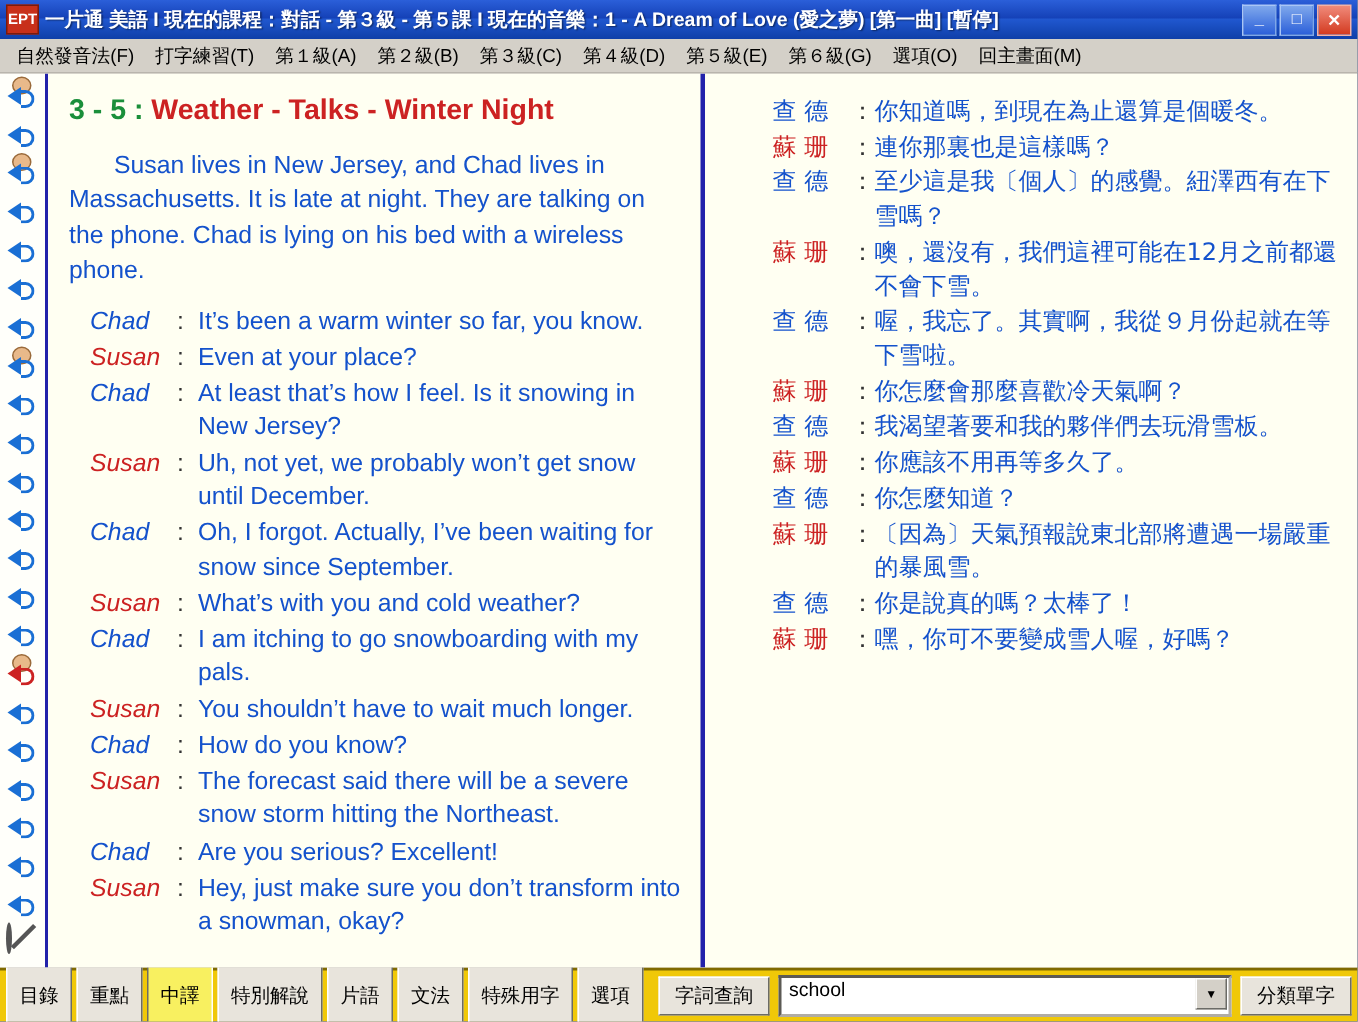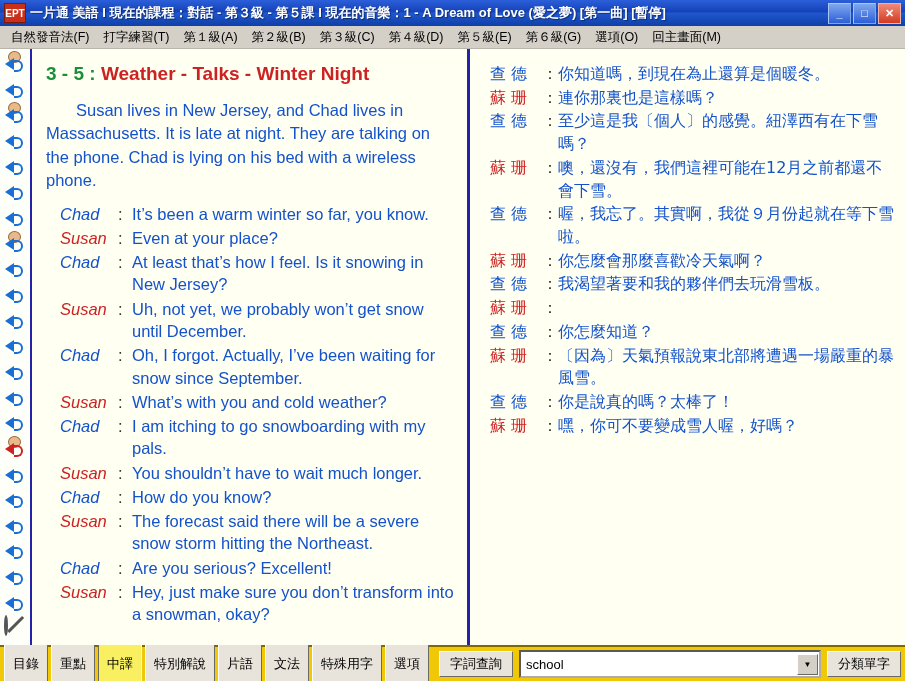--- a/index.html
+++ b/index.html
@@ -226,20 +226,21 @@
     margin-bottom: 1px;
     font-size: 16px;
     line-height: 1.42;
     font-family: "DejaVu Sans", "Liberation Sans", sans-serif;
   }
   .spk-cn {
     width: 58px;
     flex: none;
     padding-left: 6px;
     box-sizing: border-box;
+    margin-left: 25px;
   }
   .spk-cn.chad { color: #1452cc; }
   .spk-cn.susan { color: #cc2222; }
   .colon-cn { width: 16px; flex: none; color: #333; }
   .dlg-cn-text { color: #1452cc; flex: 1; }
   
   .bottombar {
     height: 34px;
     background: #f0c808;
     border-top: 2px solid #806a00;
@@ -266,21 +267,21 @@
     background: #f8f060;
     border-color: #6b6b66 #ffffff #ffffff #6b6b66;
   }
   .bbtn.wide { padding: 0 10px; }
   .combo {
     height: 24px;
     flex: 1;
     background: #ffffff;
     border: 2px inset #b0aca4;
     display: flex;
-    align-items: center;
+    align-items: flex-start;
     margin: 0 3px;
     min-width: 60px;
     position: relative;
   }
   .combo-val {
     flex: 1;
     font-size: 13px;
     padding-left: 5px;
     color: #000;
   }
@@ -508,20 +509,21 @@
           <span class="dlg-cn-text">你怎麼會那麼喜歡冷天氣啊？</span>
         </div>
         <div class="dlg-cn">
           <span class="spk-cn chad">查 德</span>
           <span class="colon-cn">：</span>
           <span class="dlg-cn-text">我渴望著要和我的夥伴們去玩滑雪板。</span>
         </div>
         <div class="dlg-cn">
           <span class="spk-cn susan">蘇 珊</span>
           <span class="colon-cn">：</span>
+          <span class="dlg-cn-text">你應該不用再等多久了。</span>
         </div>
         <div class="dlg-cn">
           <span class="spk-cn chad">查 德</span>
           <span class="colon-cn">：</span>
           <span class="dlg-cn-text">你怎麼知道？</span>
         </div>
         <div class="dlg-cn">
           <span class="spk-cn susan">蘇 珊</span>
           <span class="colon-cn">：</span>
           <span class="dlg-cn-text">〔因為〕天氣預報說東北部將遭遇一場嚴重的暴風雪。</span>

